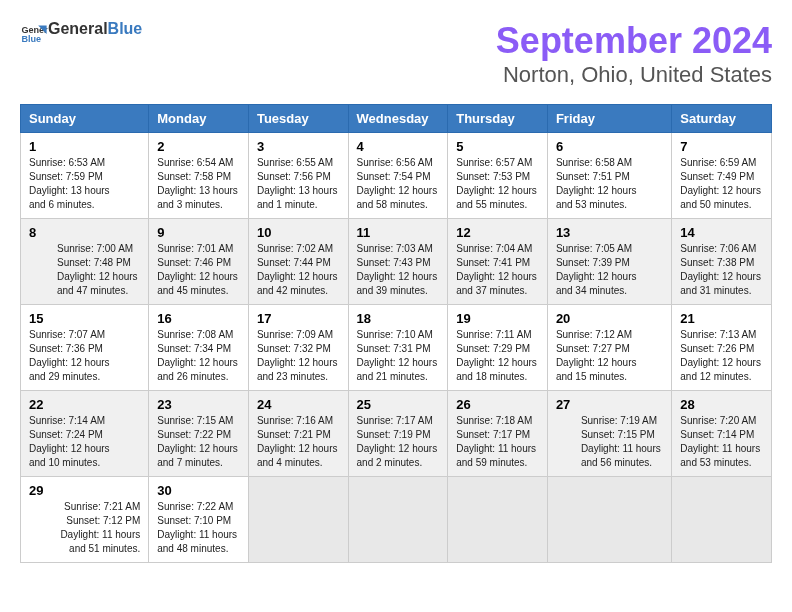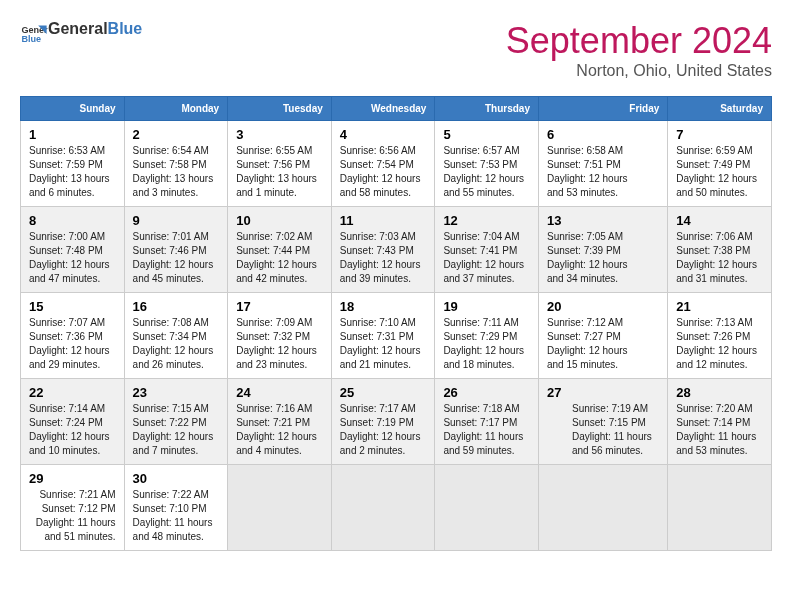--- a/index.html
+++ b/index.html
@@ -23,40 +23,40 @@
     }
     .logo-icon {
       width: 28px;
       height: 28px;
     }
     .title-area {
       text-align: right;
     }
     .month-title {
       font-size: 36px;
-      font-weight: normal;
-      color: #be185d;
+      font-weight: bold;
+      color: #8b5cf6;
     }
     .location-title {
-      font-size: 16px;
+      font-size: 22px;
       color: #555;
     }
     table {
       width: 100%;
       border-collapse: collapse;
       font-size: 11px;
     }
     thead tr {
       background-color: #3a7abf;
       color: #fff;
     }
     thead th {
       padding: 6px 8px;
-      text-align: right;
-      font-size: 10px;
+      text-align: left;
+      font-size: 13px;
       font-weight: bold;
       border: 1px solid #2a6aaf;
     }
     tbody tr {
       vertical-align: top;
     }
     tbody tr:nth-child(odd) {
       background-color: #ffffff;
     }
     tbody tr:nth-child(even) {
@@ -166,21 +166,21 @@
           <span class="day-num">7</span>
           <div class="day-info" style="white-space: pre-line;">Sunrise: 6:59 AM
 Sunset: 7:49 PM
 Daylight: 12 hours
 and 50 minutes.</div>
         </td>
       </tr>
       <tr>
         <td>
           <span class="day-num">8</span>
-          <div class="day-info" style="white-space: pre-line;">Sunrise: 7:00 AM
+          <div class="day-info" style="white-space: pre-line; margin-left: 28px;">Sunrise: 7:00 AM
 Sunset: 7:48 PM
 Daylight: 12 hours
 and 47 minutes.</div>
         </td>
         <td>
           <span class="day-num">9</span>
           <div class="day-info" style="white-space: pre-line;">Sunrise: 7:01 AM
 Sunset: 7:46 PM
 Daylight: 12 hours
 and 45 minutes.</div>

